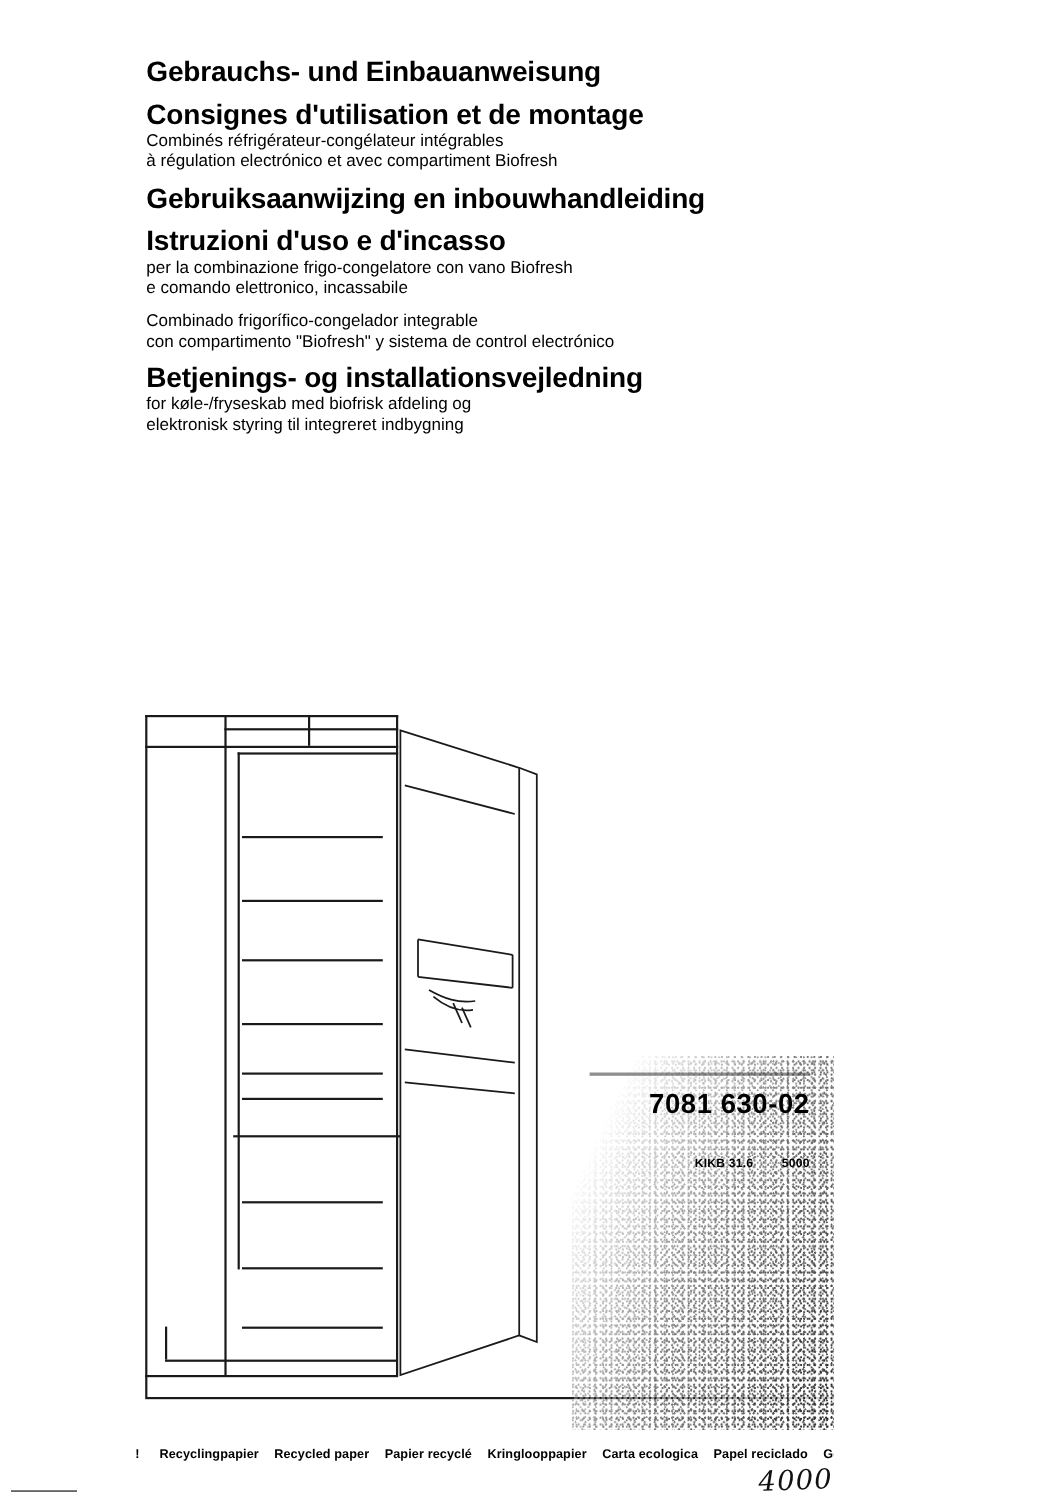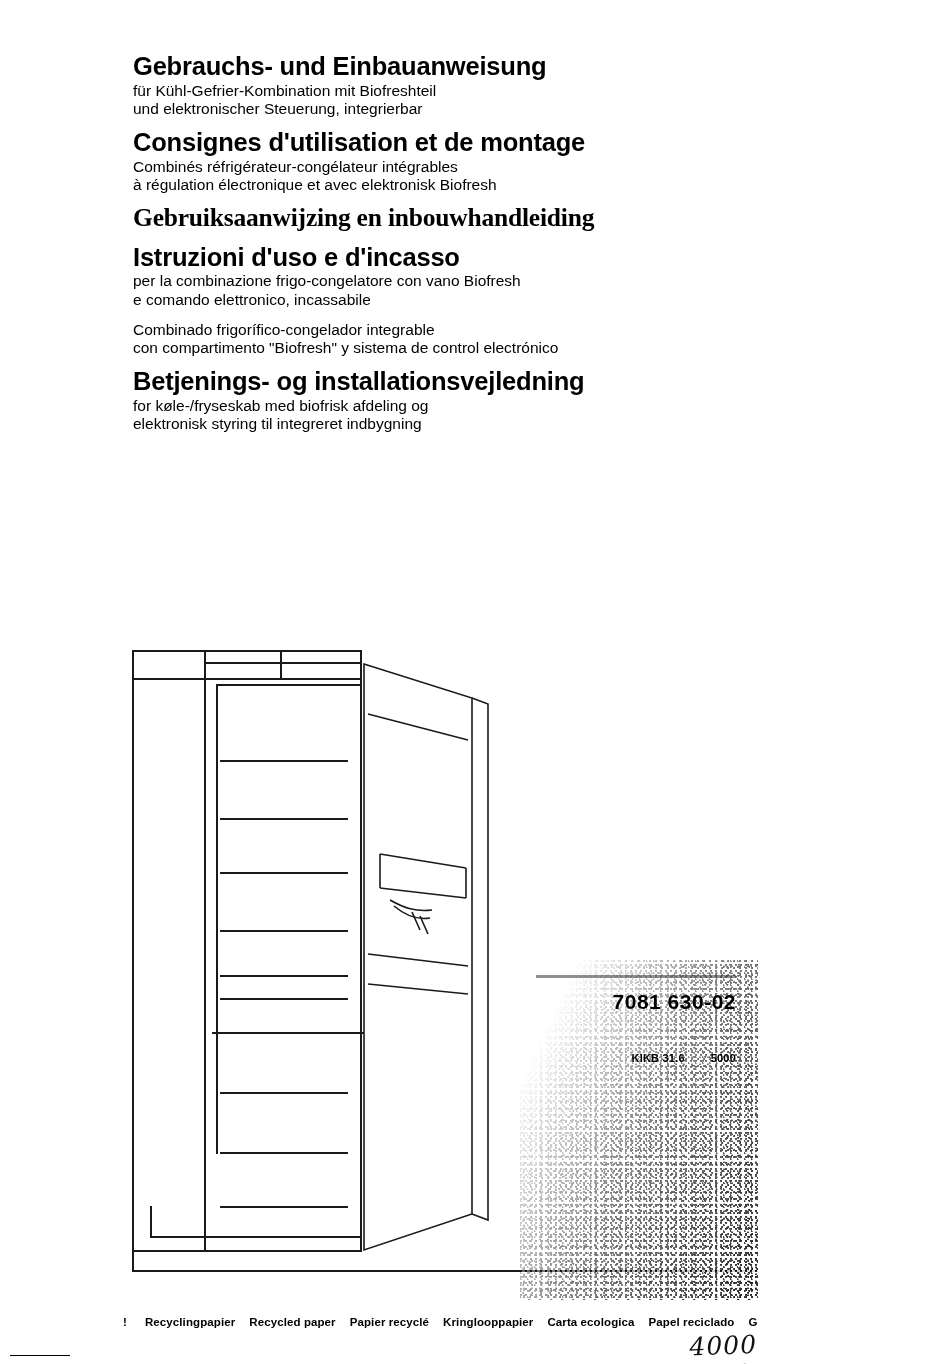--- a/index.html
+++ b/index.html
@@ -59,21 +59,21 @@
     line-height: 27px;
     letter-spacing: 0.5px;
   }
   .lang-code.narrow { width: 28px; }
   .lang-code.wide { width: 42px; }
 
   
   .b0 { margin-bottom: 10px; }
   .b1 { margin-bottom: 10px; }
   .b2 { margin-bottom: 10px; }
-  .b3 { margin-bottom: 10px; font-family: Liberation Serif, serif; }
+  .b3 { margin-bottom: 10px; }
   .b4 { }
   .b5 { margin-bottom: 10px; }
   .b6 { margin-bottom: 0; }
 
   
   .illus {
     position: absolute;
     left: 120px;
     top: 640px;
     width: 810px;
@@ -115,21 +115,21 @@
     background: #000;
     -webkit-mask-image: radial-gradient(ellipse at 75% 60%, rgba(0,0,0,0.95) 20%, rgba(0,0,0,0.35) 55%, rgba(0,0,0,0) 80%);
     mask-image: radial-gradient(ellipse at 75% 60%, rgba(0,0,0,0.95) 20%, rgba(0,0,0,0.35) 55%, rgba(0,0,0,0) 80%);
   }
 
   
   .partno {
     position: absolute;
     right: 22px;
     top: 990px;
-    font-size: 21px;
+    font-size: 25px;
     font-weight: bold;
     letter-spacing: 0.5px;
     text-align: right;
     color: #000;
   }
   .partno-rule {
     position: absolute;
     right: 22px;
     top: 975px;
     width: 200px;
@@ -186,30 +186,28 @@
 </style>
 </head>
 <body>
 
 <div id="page">
 
   <div class="lang-list">
 
     <div class="lang-block b0">
       <div class="lang-title">Gebrauchs- und Einbauanweisung</div>
-      <div class="lang-sub">für Kühl-Gefrier-Kombination mit Biofreshteil
-und elektronischer Steuerung, integrierbar</div>
       <div class="lang-code narrow">D</div>
     </div>
 
 
     <div class="lang-block b2">
       <div class="lang-title">Consignes d'utilisation et de montage</div>
       <div class="lang-sub">Combinés réfrigérateur-congélateur intégrables
-à régulation électronique et avec elektronisk Biofresh</div>
+à régulation electrónico et avec compartiment Biofresh</div>
       <div class="lang-code narrow">F</div>
     </div>
 
     <div class="lang-block b3">
       <div class="lang-title">Gebruiksaanwijzing en inbouwhandleiding</div>
       <div class="lang-code">NL</div>
     </div>
 
     <div class="lang-block b4">
       <div class="lang-title">Istruzioni d'uso e d'incasso</div>

